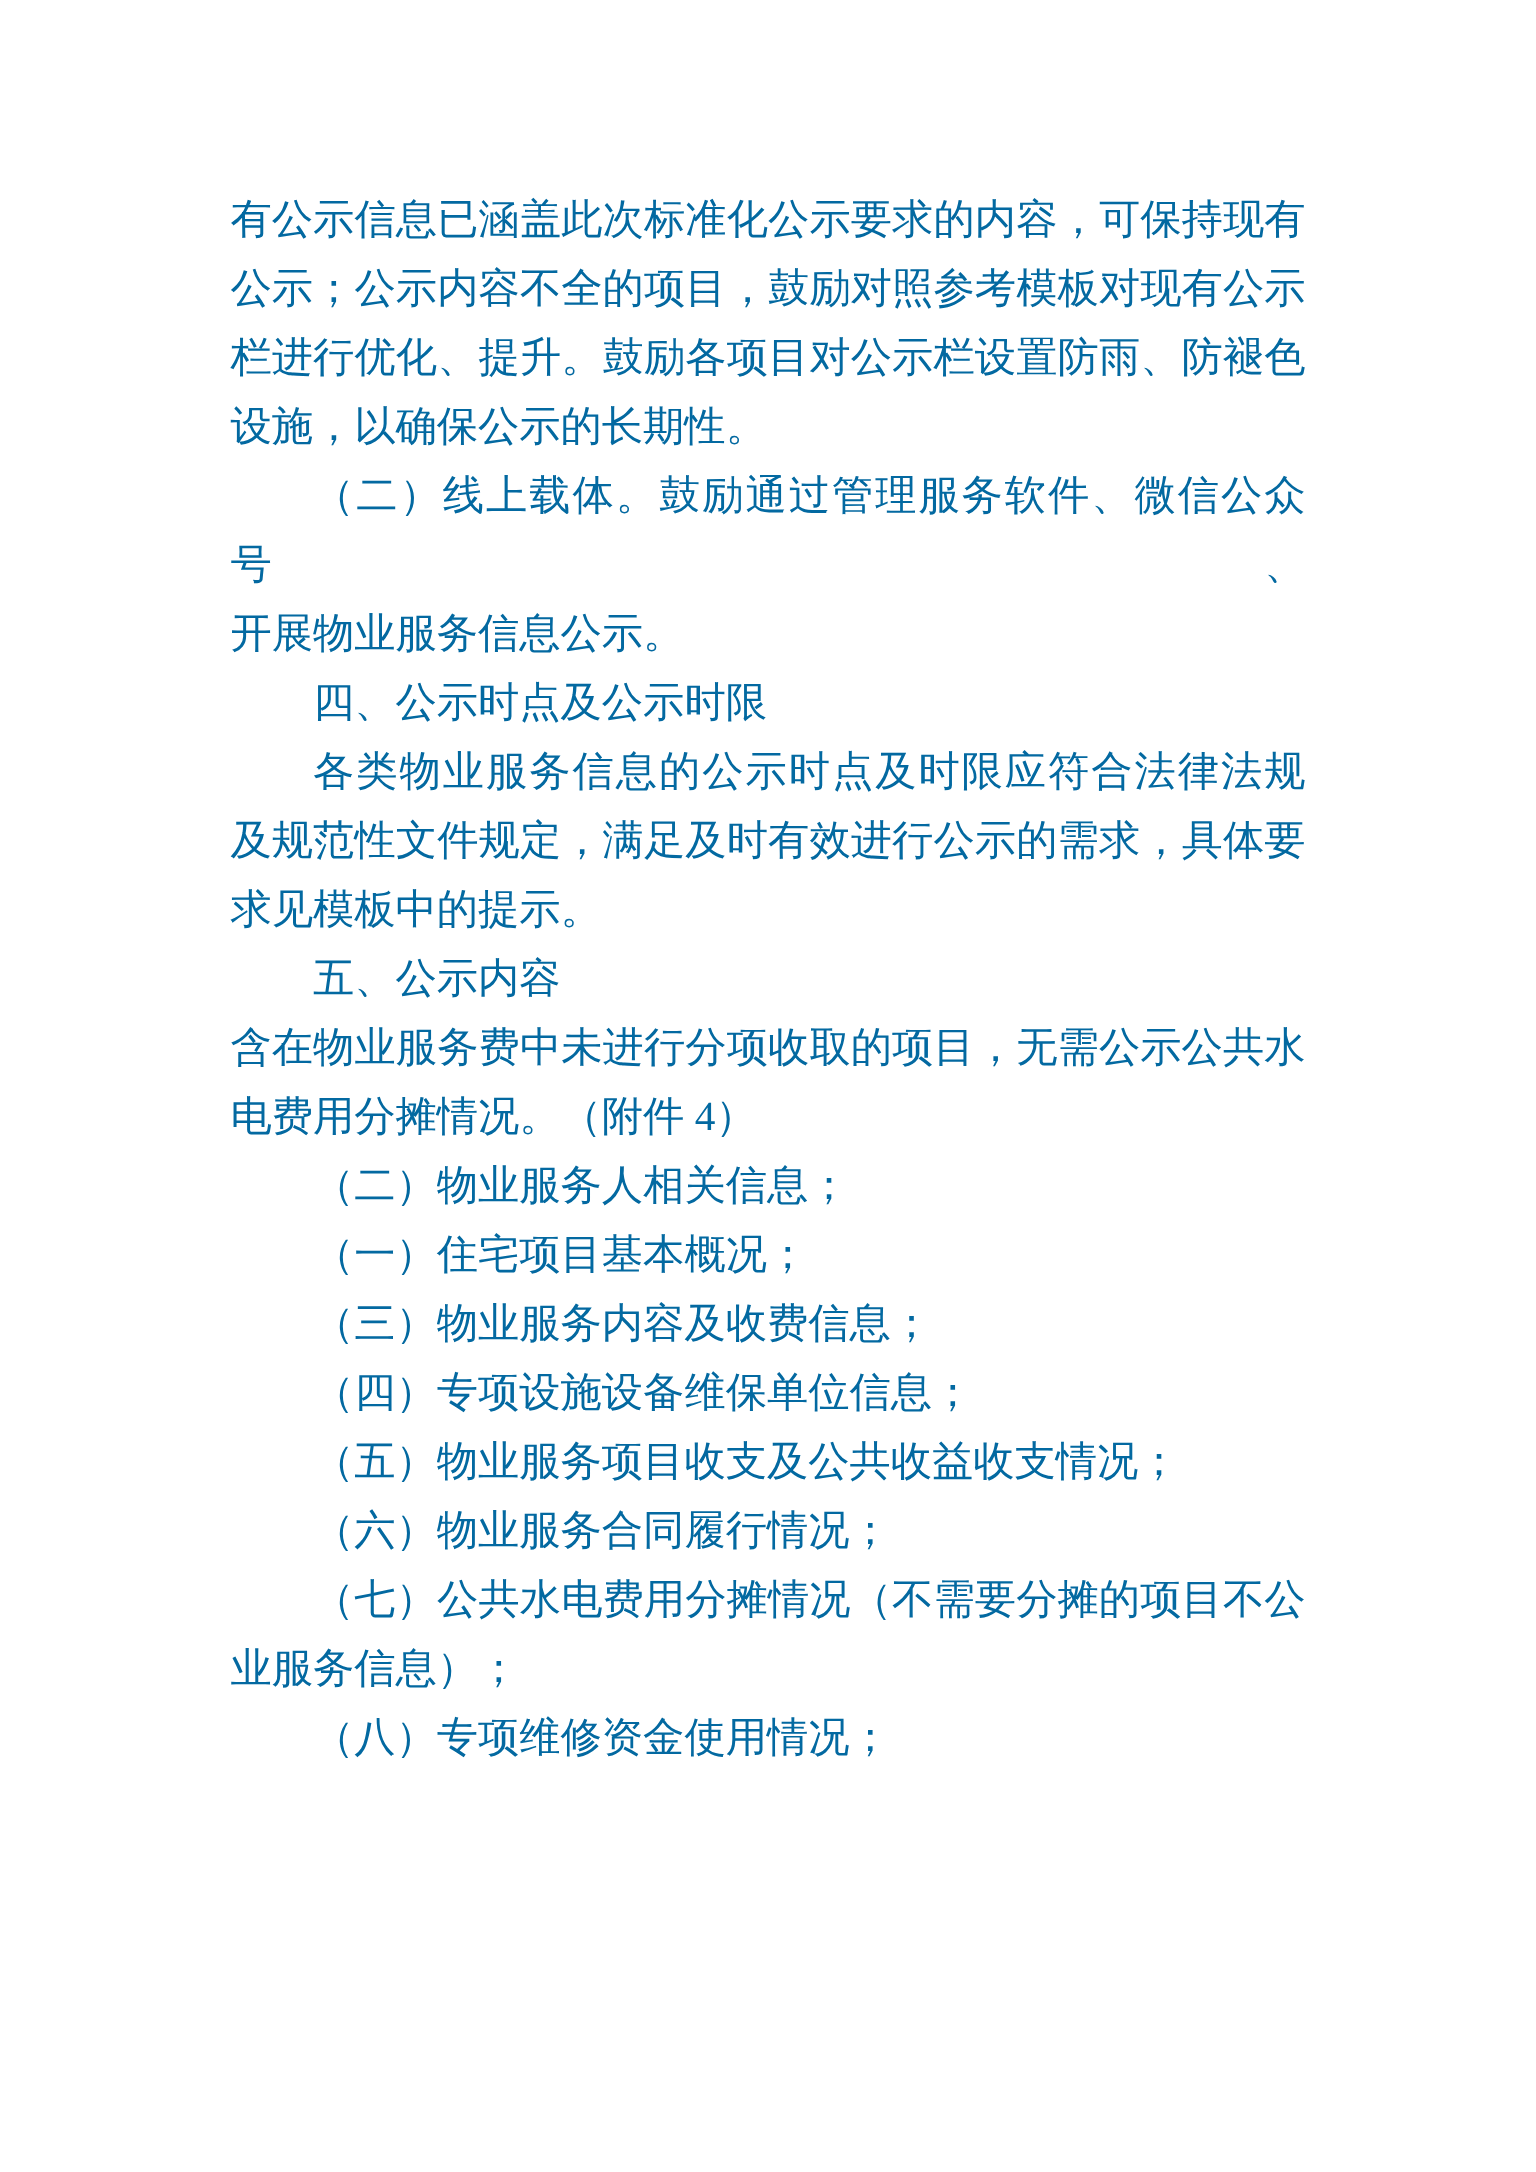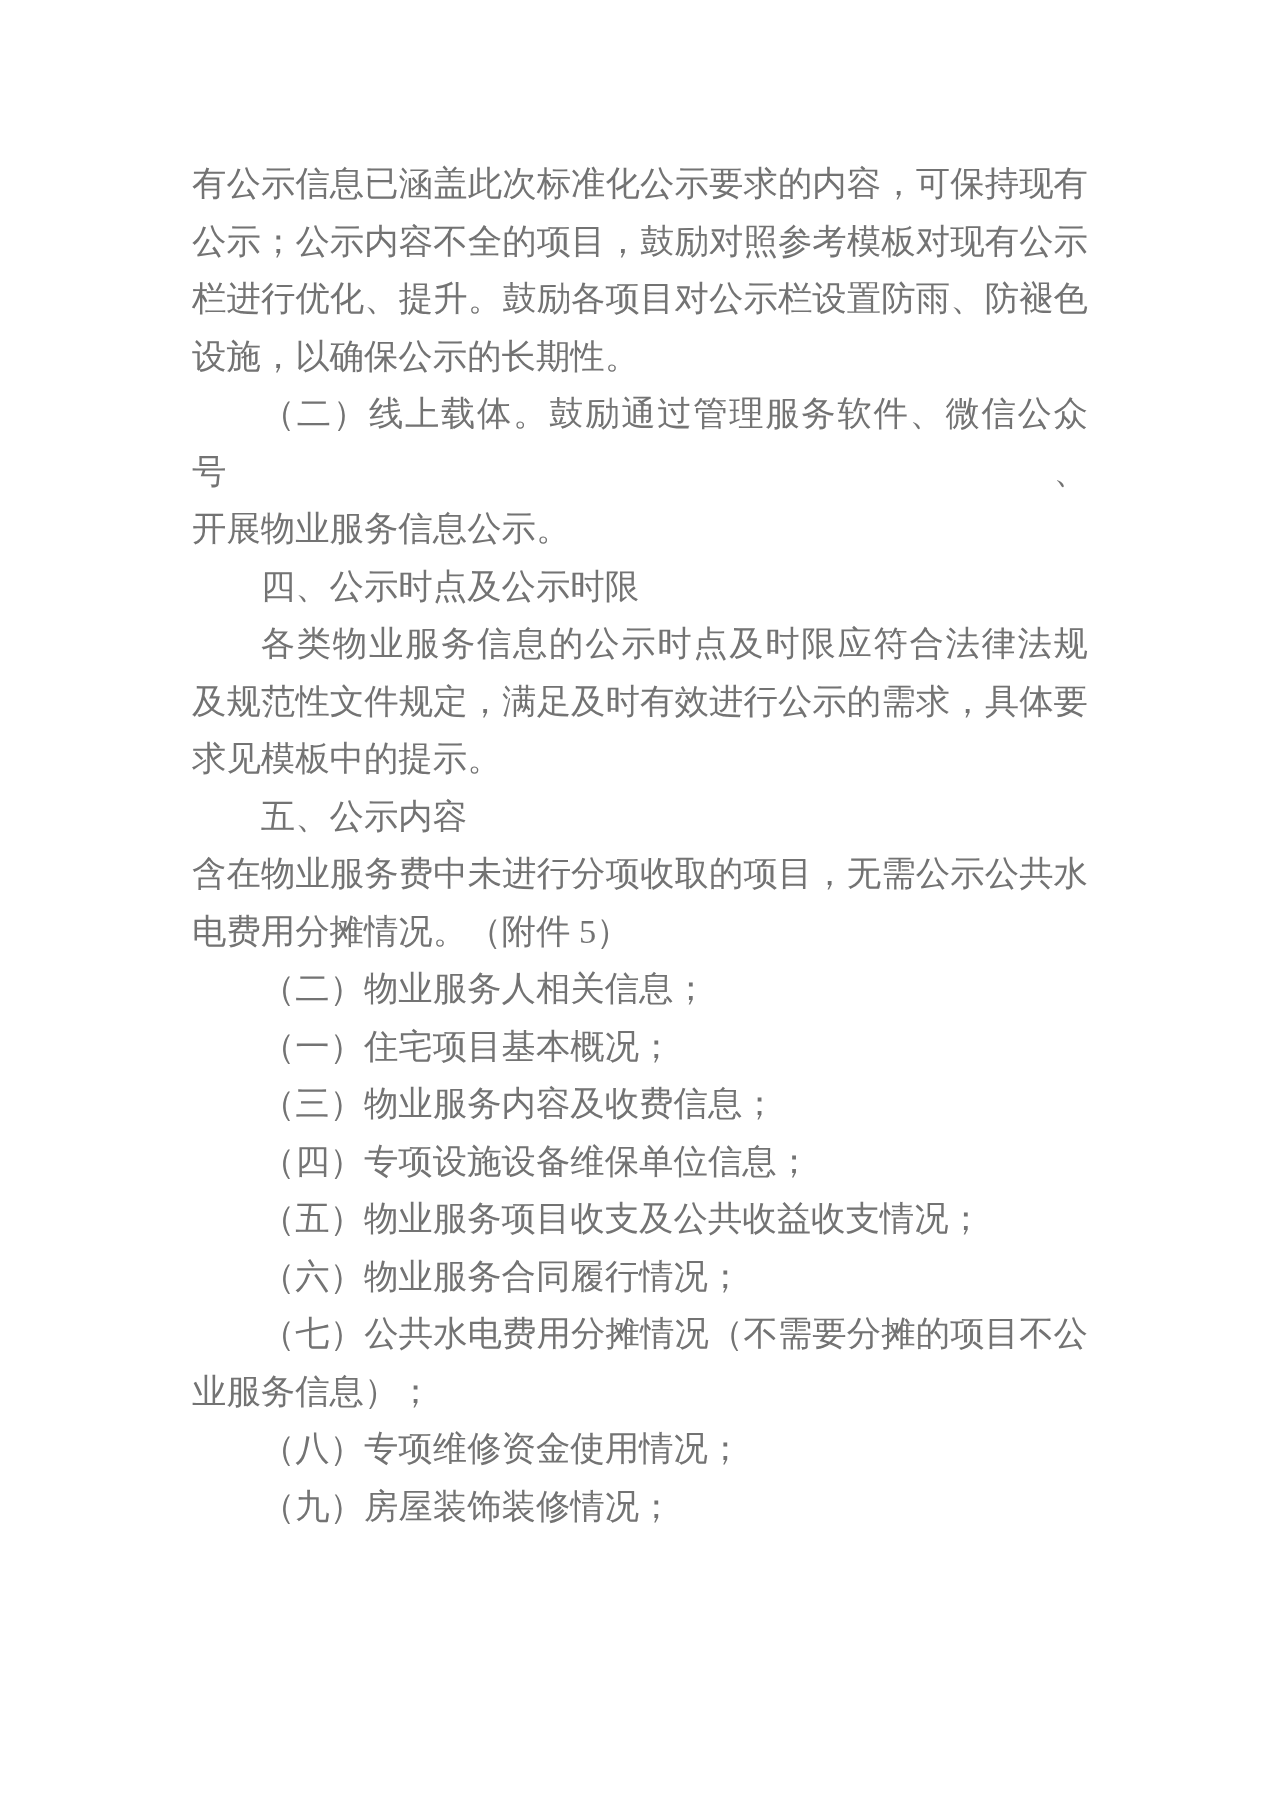--- a/index.html
+++ b/index.html
@@ -10,21 +10,21 @@
     width: 1280px;
     height: 1810px;
     background: #ffffff;
     overflow: hidden;
   }
   .page {
     position: absolute;
     left: 192px;
     top: 155px;
     width: 896px;
-    color: #737373;
+    color: #0369a1;
     
     font-family: "Liberation Serif", "DejaVu Sans", sans-serif;
   }
   .ln {
     margin: 0;
     padding: 0;
     font-size: 34.4px;
     line-height: 57.5px;
     font-weight: 400;
     text-align: justify;
@@ -49,24 +49,23 @@
   <p class="ln fill">栏进行优化、提升。鼓励各项目对公示栏设置防雨、防褪色</p>
   <p class="ln">设施，以确保公示的长期性。</p>
   <p class="ln ind fill">（二）线上载体。鼓励通过管理服务软件、微信公众号、</p>
   <p class="ln">开展物业服务信息公示。</p>
   <p class="ln ind">四、公示时点及公示时限</p>
   <p class="ln ind fill">各类物业服务信息的公示时点及时限应符合法律法规</p>
   <p class="ln fill">及规范性文件规定，满足及时有效进行公示的需求，具体要</p>
   <p class="ln">求见模板中的提示。</p>
   <p class="ln ind">五、公示内容</p>
   <p class="ln fill">含在物业服务费中未进行分项收取的项目，无需公示公共水</p>
-  <p class="ln">电费用分摊情况。（附件 5）</p>
+  <p class="ln">电费用分摊情况。（附件 4）</p>
   <p class="ln ind">（二）物业服务人相关信息；</p>
   <p class="ln ind">（一）住宅项目基本概况；</p>
   <p class="ln ind">（三）物业服务内容及收费信息；</p>
   <p class="ln ind">（四）专项设施设备维保单位信息；</p>
   <p class="ln ind">（五）物业服务项目收支及公共收益收支情况；</p>
   <p class="ln ind">（六）物业服务合同履行情况；</p>
   <p class="ln ind fill">（七）公共水电费用分摊情况（不需要分摊的项目不公</p>
   <p class="ln">业服务信息）；</p>
   <p class="ln ind">（八）专项维修资金使用情况；</p>
-  <p class="ln ind">（九）房屋装饰装修情况；</p>
 </div>
 
 </body></html>

